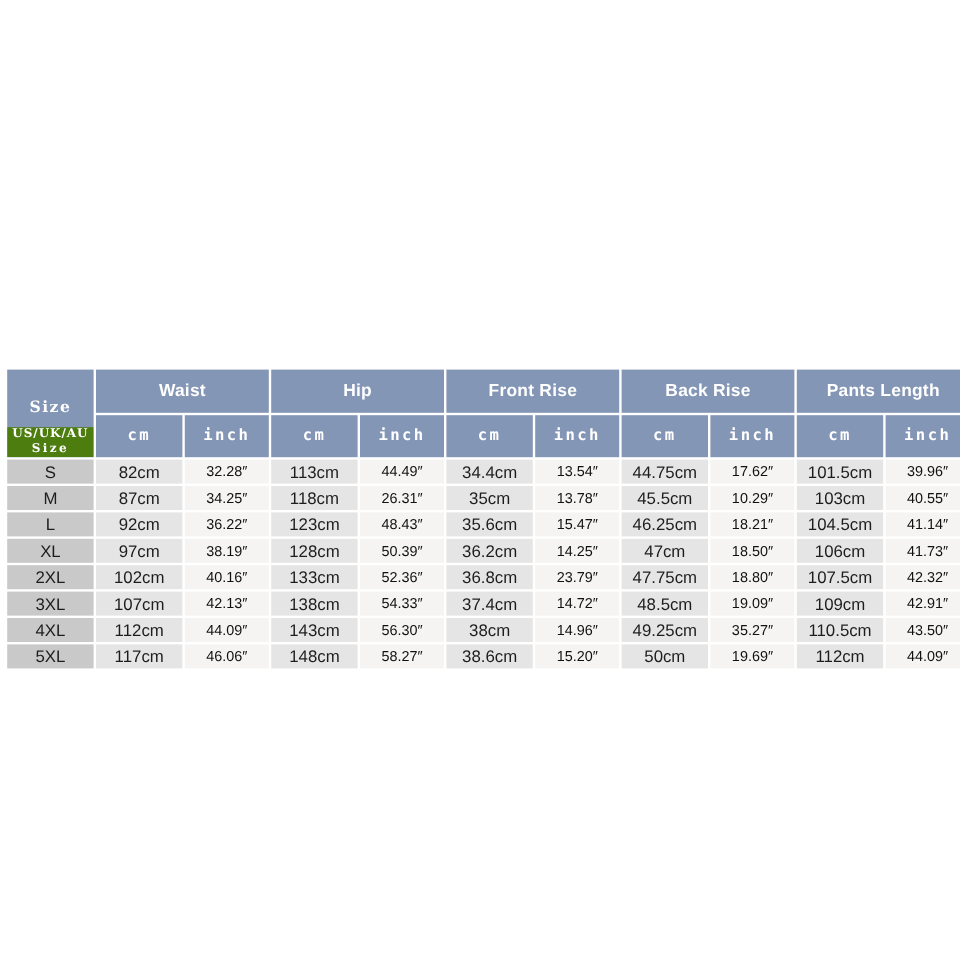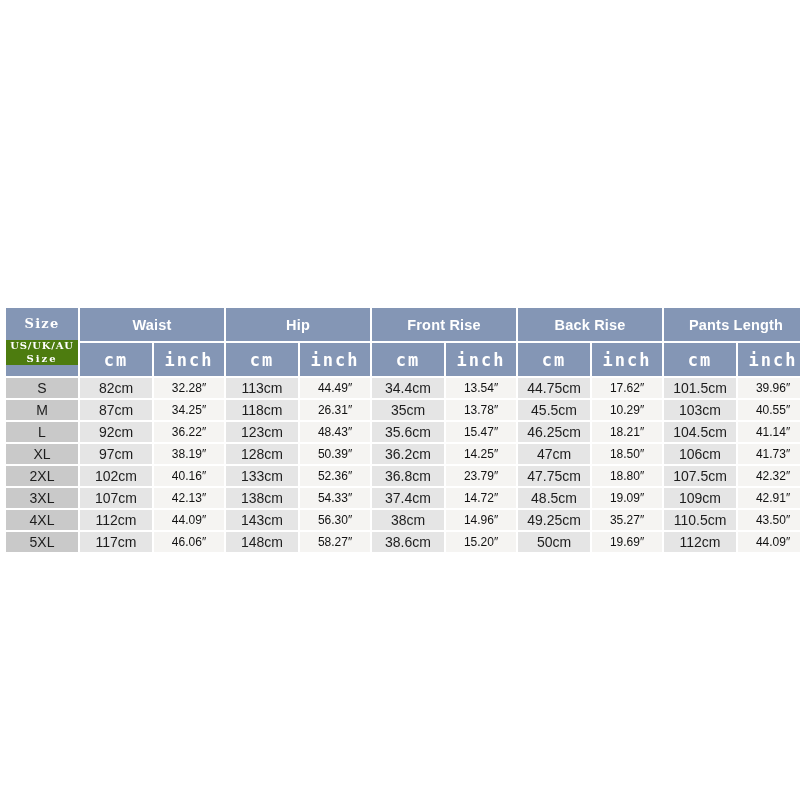--- a/index.html
+++ b/index.html
@@ -65,21 +65,21 @@
     letter-spacing: 1.2px;
   }
 
   
   .hdr-unit {
     height: 33px;
     background: #8496b5;
     color: #ffffff;
     font-family: "DejaVu Sans Mono", monospace;
     font-weight: bold;
-    font-size: 17px;
+    font-size: 13px;
     letter-spacing: 2px;
   }
 
   .hdr-uksize {
     background: #4d7c0f;
     color: #ffffff;
     font-family: "DejaVu Serif", serif;
     font-weight: bold;
     font-size: 10px;
     letter-spacing: 0.8px;
@@ -128,21 +128,21 @@
       <col style="width:72px">
         <col style="width:70px">
       <col style="width:72px">
         <col style="width:70px">
       <col style="width:72px">
         <col style="width:70px">
     </colgroup>
 
     <thead>
       <tr>
-        <th class="hdr-size" rowspan="2" style="vertical-align: top; padding-top: 8px;">
+        <th class="hdr-size" rowspan="2" style="vertical-align: top; padding-top: 24px;">
             <div style="font-family: &quot;DejaVu Serif&quot;, serif; font-size: 13px; letter-spacing: 1.2px; margin-bottom: 9px;">Size</div>
             <div class="hdr-uksize">
               <div>US/UK/AU</div>
               <div class="l2">Size</div>
             </div>
           </th>
         <th class="hdr-group" colspan="2">Waist</th>
         <th class="hdr-group" colspan="2">Hip</th>
         <th class="hdr-group" colspan="2">Front Rise</th>
         <th class="hdr-group" colspan="2">Back Rise</th>

